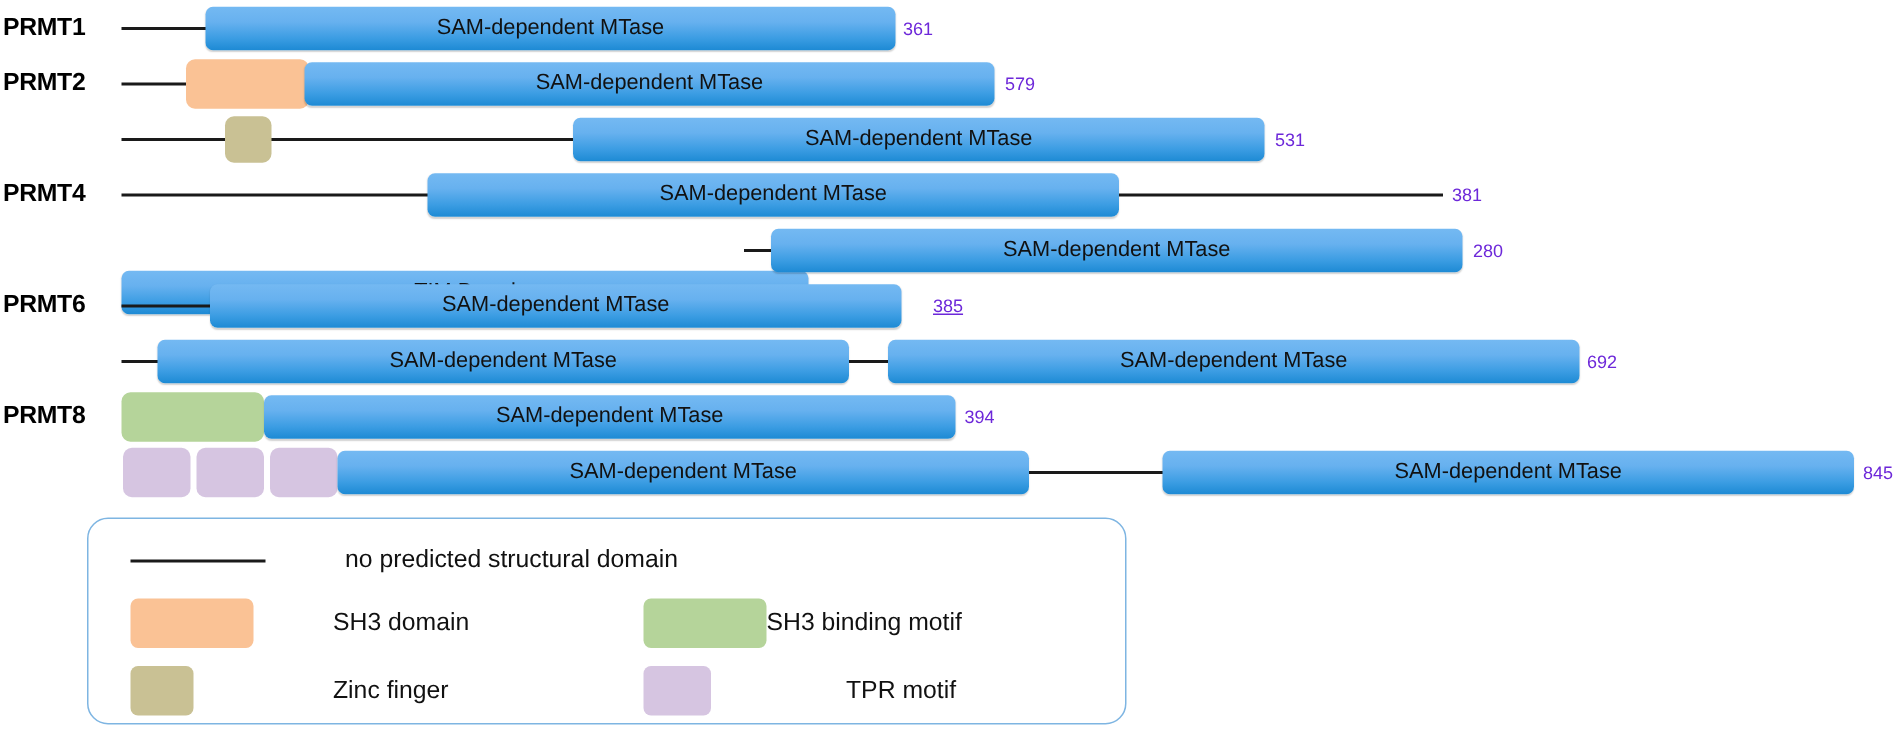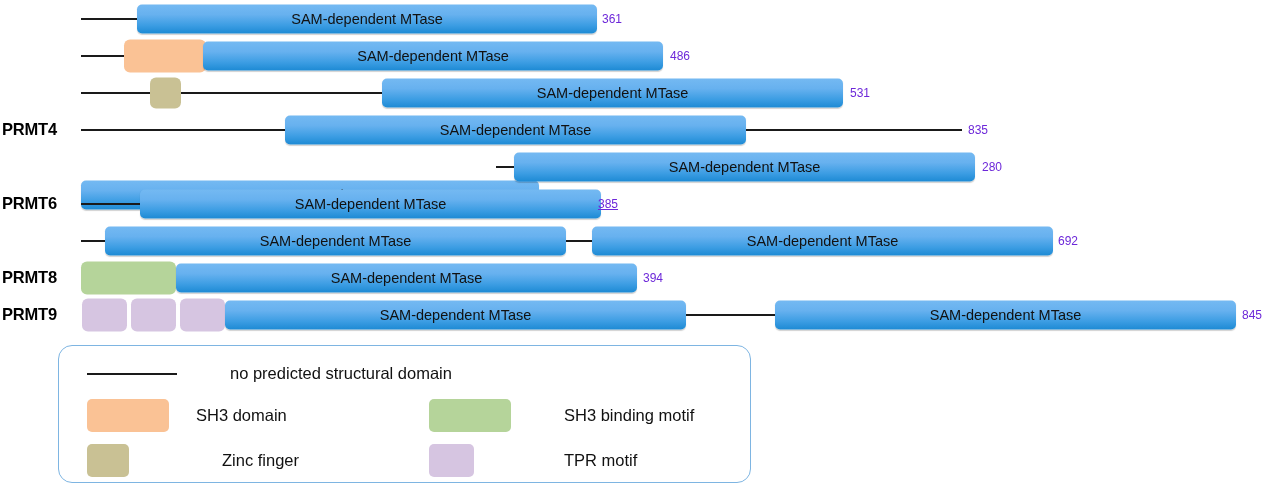--- a/index.html
+++ b/index.html
@@ -49,92 +49,93 @@
   .lg-swatch{flex:0 0 auto;}
   .lg-line{width:90px;height:2px;background:#1a1a1a;}
   .lg-box{border-radius:5px;}
   .lg-text{font-size:16.5px;color:#111;white-space:nowrap;}
 </style>
 </head>
 <body>
 
 <div id="diagram">
     <div class="row" style="top: 0px;">
+      <div class="row-label">PRMT1</div>
       <div class="seg line" style="left: 81px; width: 57px;"></div>
       <div class="seg domain" style="left: 137px; width: 460px;">SAM-dependent MTase</div>
       <div class="len" style="left: 602px;">361</div>
     </div>
     <div class="row" style="top: 37px;">
+      <div class="row-label">PRMT2</div>
       <div class="seg line" style="left: 81px; width: 44px;"></div>
       <div class="seg sh3" style="left: 124px; width: 82px;"></div>
       <div class="seg domain" style="left: 203px; width: 460px;">SAM-dependent MTase</div>
-      <div class="len" style="left: 670px;">486</div>
+      <div class="len" style="left: 670px;">579</div>
     </div>
     <div class="row" style="top: 74px;">
       <div class="seg line" style="left: 81px; width: 302px;"></div>
       <div class="seg zinc" style="left: 150px; width: 31px;"></div>
       <div class="seg domain" style="left: 382px; width: 461px;">SAM-dependent MTase</div>
       <div class="len" style="left: 850px;">531</div>
     </div>
     <div class="row" style="top: 111px;">
       <div class="row-label">PRMT4</div>
       <div class="seg line" style="left: 81px; width: 205px;"></div>
       <div class="seg domain" style="left: 285px; width: 461px;">SAM-dependent MTase</div>
       <div class="seg line" style="left: 746px; width: 216px;"></div>
-      <div class="len" style="left: 968px;">835</div>
+      <div class="len" style="left: 968px;">381</div>
     </div>
     <div class="row" style="top: 148px;">
       <div class="seg domain" style="left: 81px; width: 458px; margin-top: 28px;">TIM Barrel</div>
       <div class="seg line" style="left: 496px; width: 18px;"></div>
       <div class="seg domain" style="left: 514px; width: 461px;">SAM-dependent MTase</div>
       <div class="len" style="left: 982px;">280</div>
     </div>
     <div class="row" style="top: 185px;">
       <div class="row-label">PRMT6</div>
       <div class="seg line" style="left: 81px; width: 60px;"></div>
       <div class="seg domain" style="left: 140px; width: 461px;">SAM-dependent MTase</div>
-      <div class="len" style="left: 598px; text-decoration: underline;">385</div>
+      <div class="len" style="left: 622px; text-decoration: underline;">385</div>
     </div>
     <div class="row" style="top: 222px;">
       <div class="seg line" style="left: 81px; width: 25px;"></div>
       <div class="seg domain" style="left: 105px; width: 461px;">SAM-dependent MTase</div>
       <div class="seg line" style="left: 566px; width: 27px;"></div>
       <div class="seg domain" style="left: 592px; width: 461px;">SAM-dependent MTase</div>
       <div class="len" style="left: 1058px;">692</div>
     </div>
     <div class="row" style="top: 259px;">
       <div class="row-label">PRMT8</div>
       <div class="seg sh3b" style="left: 81px; width: 95px;"></div>
       <div class="seg domain" style="left: 176px; width: 461px;">SAM-dependent MTase</div>
       <div class="len" style="left: 643px;">394</div>
     </div>
     <div class="row" style="top: 296px;">
-      <div class="row-label">PRMT9</div>
       <div class="seg tpr" style="left: 82px; width: 45px;"></div>
       <div class="seg tpr" style="left: 131px; width: 45px;"></div>
       <div class="seg tpr" style="left: 180px; width: 45px;"></div>
       <div class="seg domain" style="left: 225px; width: 461px;">SAM-dependent MTase</div>
       <div class="seg line" style="left: 686px; width: 90px;"></div>
       <div class="seg domain" style="left: 775px; width: 461px;">SAM-dependent MTase</div>
       <div class="len" style="left: 1242px;">845</div>
     </div>
   </div>
 
 <div id="legend">
     <div class="lg-item" style="left: 28px; top: 18px;">
       <div class="lg-swatch lg-line"></div>
       <div class="lg-text" style="margin-left: 53px;">no predicted structural domain</div>
     </div>
     <div class="lg-item" style="left: 28px; top: 53px;">
       <div class="lg-swatch lg-box" style="width: 82px; height: 33px; background: rgb(250, 194, 149);"></div>
-      <div class="lg-text" style="margin-left: 27px;">SH3 domain</div>
+      <div class="lg-text" style="margin-left: 53px;">SH3 domain</div>
     </div>
     <div class="lg-item" style="left: 370px; top: 53px;">
       <div class="lg-swatch lg-box" style="width: 82px; height: 33px; background: rgb(181, 212, 154);"></div>
-      <div class="lg-text" style="margin-left: 53px;">SH3 binding motif</div>
+      <div class="lg-text" style="">SH3 binding motif</div>
     </div>
     <div class="lg-item" style="left: 28px; top: 98px;">
       <div class="lg-swatch lg-box" style="width: 42px; height: 33px; background: rgb(201, 193, 148);"></div>
       <div class="lg-text" style="margin-left: 93px;">Zinc finger</div>
     </div>
     <div class="lg-item" style="left: 370px; top: 98px;">
       <div class="lg-swatch lg-box" style="width: 45px; height: 33px; background: rgb(214, 197, 225);"></div>
       <div class="lg-text" style="margin-left: 90px;">TPR motif</div>
     </div>
   </div>

